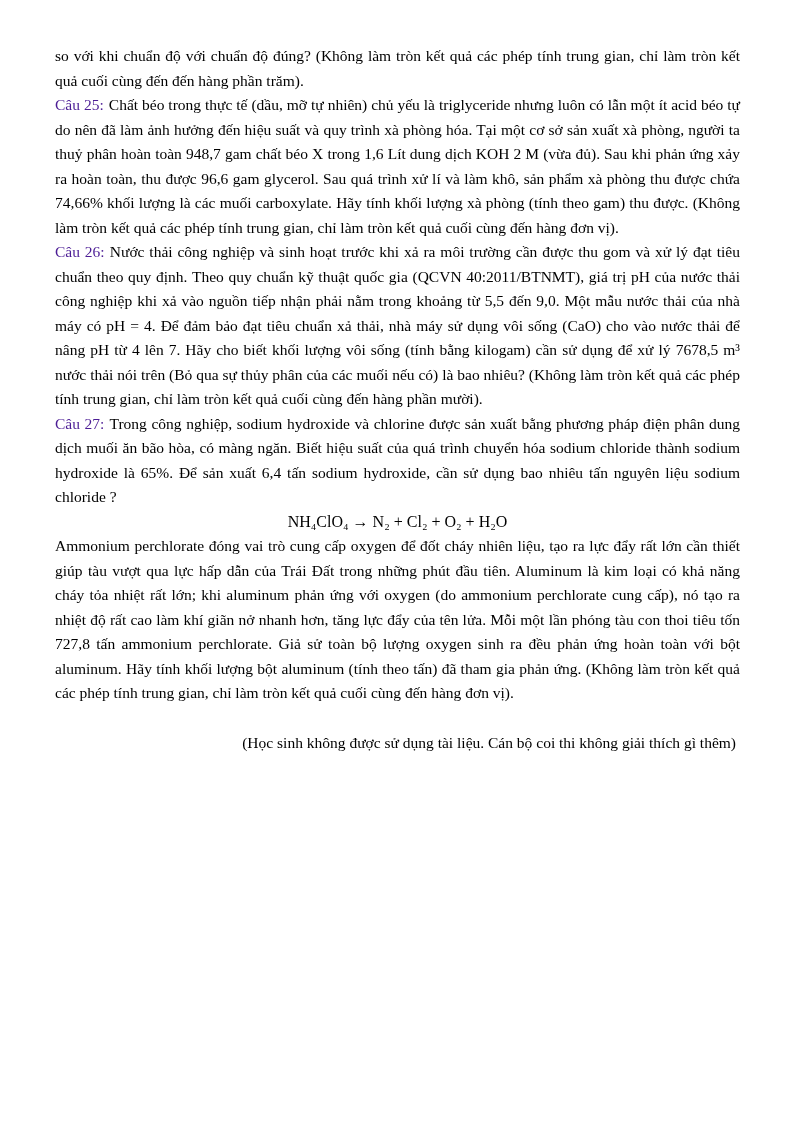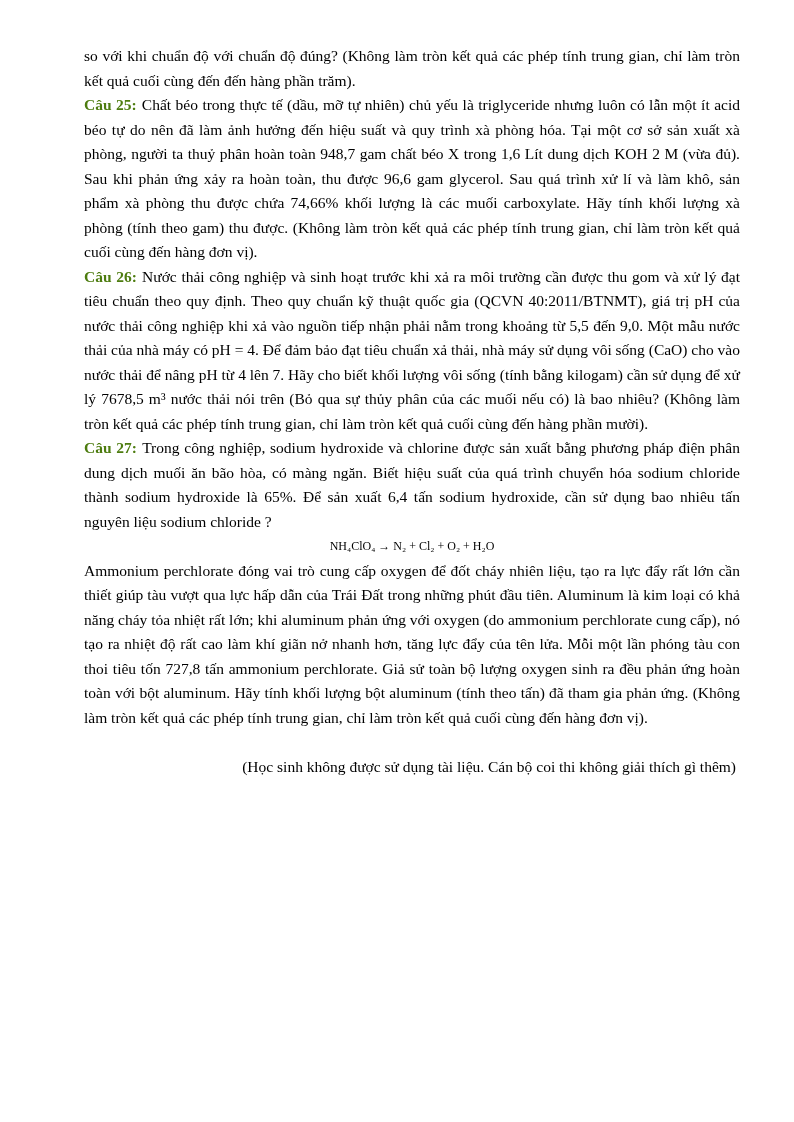--- a/index.html
+++ b/index.html
@@ -6,41 +6,41 @@
     margin: 0;
     padding: 0;
     background: #ffffff;
   }
   .page {
     position: relative;
     width: 794px;
     height: 1122px;
     background: #ffffff;
     box-sizing: border-box;
-    padding: 44px 54px 0 84px;
+    padding: 44px 54px 0 55px;
     font-family: "Liberation Serif", "DejaVu Serif", serif;
     font-size: 15.5px;
     line-height: 24.5px;
     color: #000000;
     overflow: hidden;
   }
   .para {
     margin: 0;
     text-align: justify;
     text-justify: inter-word;
   }
   .qlabel {
-    font-weight: bold;
-    color: #4d7c0f;
+    font-weight: normal;
+    color: #4c1d95;
     margin-right: 0.33em;
   }
   .equation {
     margin: 0;
     text-align: center;
-    font-size: 12px;
+    font-size: 16px;
   }
   .footer {
     margin-top: 25px;
   }
   .end-marker {
     margin: 0;
     text-align: center;
     font-weight: bold;
   }
   .footer-note {

